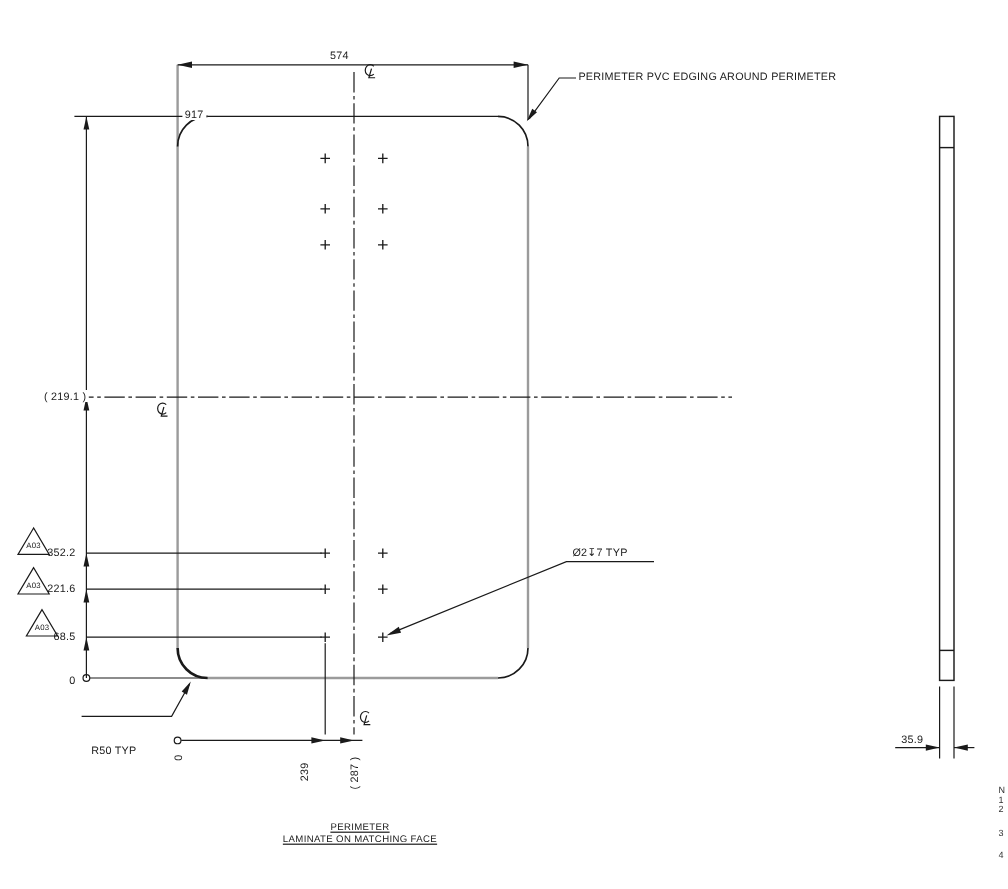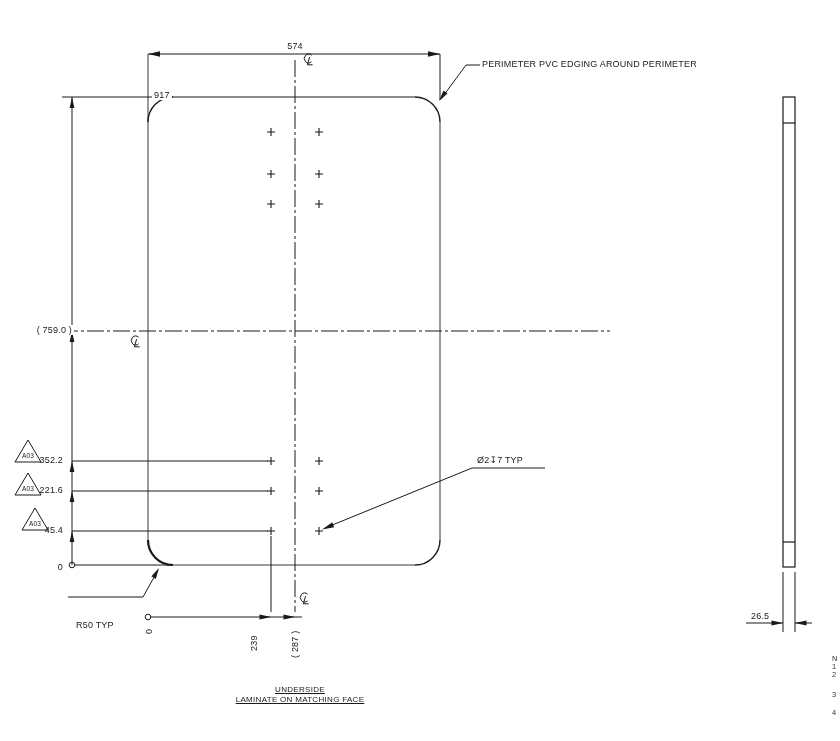--- a/index.html
+++ b/index.html
@@ -120,50 +120,50 @@
     <g stroke="#1a1a1a" stroke-width="1">
       <line x1="783" y1="572" x2="783" y2="632"></line>
       <line x1="795" y1="572" x2="795" y2="632"></line>
       <line x1="746" y1="623" x2="783" y2="623"></line>
       <line x1="795" y1="623" x2="812" y2="623"></line>
       <polygon points="783,623 771.5,620.4 771.5,625.6" fill="#1a1a1a" stroke="none"></polygon>
       <polygon points="795,623 806.5,620.4 806.5,625.6" fill="#1a1a1a" stroke="none"></polygon>
     </g>
   </svg>
 
-  <div class="lbl" style="left:275px;top:41px;width:40px;text-align:center;">574</div>
+  <div class="lbl" style="left:275px;top:41px;width:40px;">574</div>
 
   <div class="lbl bg" style="left:152px;top:90px;">917</div>
 
-  <div class="lbl bg right" style="left:18px;top:325px;width:52px;">( 759.0 )</div>
+  <div class="lbl bg right" style="left:18px;top:325px;width:52px;">( 219.1 )</div>
 
   <div class="lbl right" style="left:23px;top:455px;width:40px;">352.2</div>
   <div class="lbl right" style="left:23px;top:485px;width:40px;">221.6</div>
-  <div class="lbl right" style="left:28px;top:525px;width:35px;">45.4</div>
+  <div class="lbl right" style="left:28px;top:525px;width:35px;">68.5</div>
 
   <div class="lbl right" style="left:43px;top:562px;width:20px;">0</div>
 
   <div class="flag-lbl" style="left:15px;top:452px;">A03</div>
   <div class="flag-lbl" style="left:15px;top:485px;">A03</div>
   <div class="flag-lbl" style="left:22px;top:520px;">A03</div>
 
   <div class="lbl rot" style="left:144px;top:634px;">0</div>
   <div class="lbl rot" style="left:249px;top:651px;">239</div>
   <div class="lbl rot" style="left:290px;top:658px;">( 287 )</div>
 
   <div class="lbl" style="left:482px;top:59px;">PERIMETER PVC EDGING AROUND PERIMETER</div>
 
   <div class="lbl" style="left:477px;top:455px;">Ø2↧7 TYP</div>
 
   <div class="lbl" style="left:76px;top:620px;">R50 TYP</div>
 
-  <div class="lbl" style="left:751px;top:611px;">26.5</div>
+  <div class="lbl" style="left:751px;top:611px;">35.9</div>
 
   <div class="underside">
-    <div>UNDERSIDE</div>
+    <div>PERIMETER</div>
     <div>LAMINATE ON MATCHING FACE</div>
   </div>
 
   <div class="notes-clip">
     <span style="top:4px;">N</span>
     <span style="top:12px;">1</span>
     <span style="top:20px;">2</span>
     <span style="top:40px;">3</span>
     <span style="top:58px;">4</span>
   </div>

